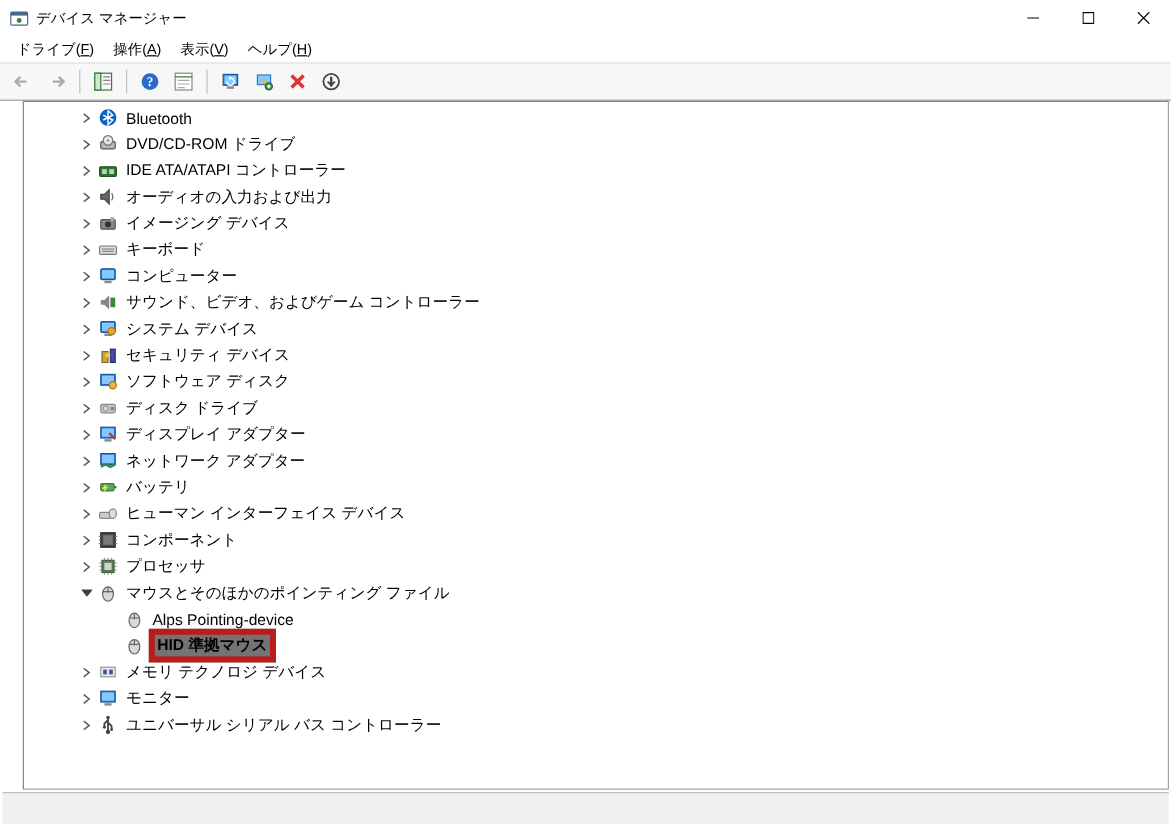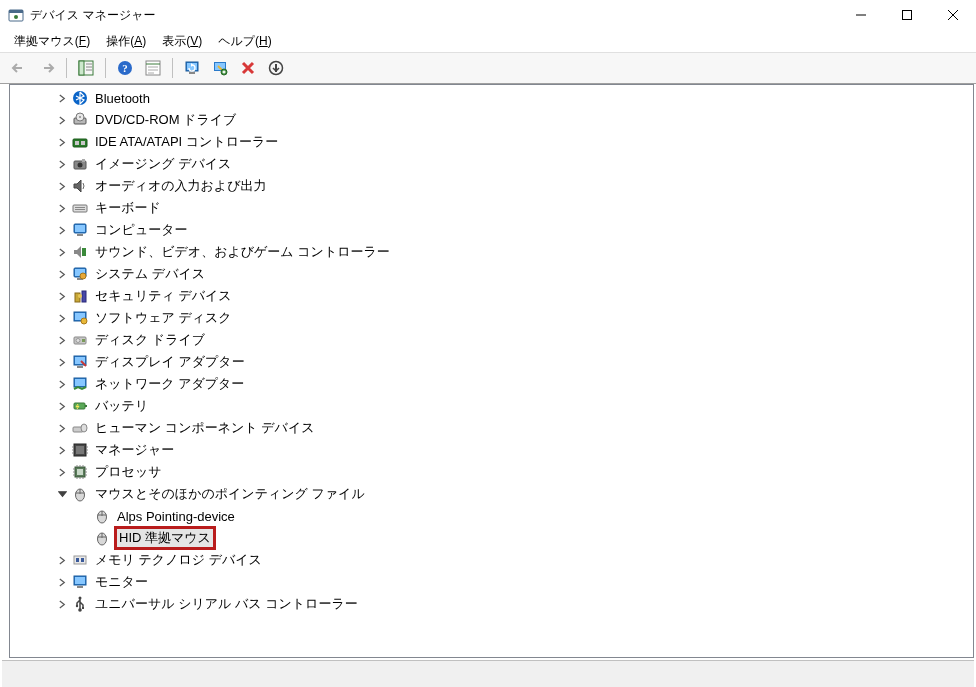--- a/index.html
+++ b/index.html
@@ -25,35 +25,35 @@
 
   
   .toolbar-wrap { border-top: 1px solid #e0e0e0; border-bottom: 1px solid #a0a0a0; background: #f7f7f7; padding: 1px 2px; }
   .toolbar { display: flex; align-items: center; height: 26px; gap: 2px; padding: 1px 4px; }
   .tsep { width: 1px; height: 20px; background: #c0c0c0; margin: 0 4px; }
   .tbtn { width: 24px; height: 24px; display: flex; align-items: center; justify-content: center; border: 1px solid transparent; }
   .tbtn svg { width: 16px; height: 16px; }
   .tbtn.disabled { opacity: 0.45; }
 
   
-  .content-outer { flex: 1; border: 1px solid #828790; margin: 0 2px 0 9px; display:flex; flex-direction: column; min-height:0; }
+  .content-outer { flex: 1; border: 1px solid #828790; margin: 0 2px 0 19px; display:flex; flex-direction: column; min-height:0; }
   .tree { flex:1; overflow: auto; padding: 2px 0 4px 0; position: relative; background:#fff; scrollbar-width: thin; }
   .tree::-webkit-scrollbar { width: 17px; }
   .tree::-webkit-scrollbar-track { background: #f0f0f0; }
   .tree::-webkit-scrollbar-thumb { background: #cdcdcd; }
   .tree::-webkit-scrollbar-button { background:#f0f0f0; height:17px;}
 
   .node { display: flex; align-items: center; height: 22px; font-size: 13px; padding-left: 8px; white-space: nowrap; }
   .node .indent { display:inline-block; }
   .exp { width: 16px; height: 16px; display:flex; align-items:center; justify-content:center; color: #5a5a5a; font-size: 12px;}
   .exp svg { width:9px; height:9px; stroke:#5a5a5a; stroke-width:1.4; fill:none; }
   .exp.open svg { stroke:#404040; fill:#404040; }
   .node .icon { width: 16px; height: 16px; margin: 0 4px 0 2px; display:flex;align-items:center;justify-content:center; }
   .node .label { padding: 1px 3px; font-size: 13px; }
-  .node.selected .label { background: #e5e5e5; border: 3px solid #b91c1c; padding: 0 2px; }
+  .node.selected .label { background: #737373; border: 5px solid #b91c1c; padding: 0 2px; font-weight: bold; }
 
   .statusbar { height: 26px; border-top: 1px solid #c0c0c0; background: #f0f0f0; margin: 2px 2px 0 2px; }
 
   
   .dico { width:16px; height:16px; }
 </style>
 </head>
 <body>
 
 <svg width="0" height="0" style="position:absolute">
@@ -272,21 +272,21 @@
         </div>
       <div class="win-btn close">
           <svg viewBox="0 0 10 10">
             <path d="M0 0 L10 10 M10 0 L0 10"></path>
           </svg>
         </div>
     </div>
   </div>
 
   <div class="menubar">
-    <span class="menu-item"><span>準拠マウス</span>(<span class="mn">F</span>)</span>
+    <span class="menu-item"><span>ドライブ</span>(<span class="mn">F</span>)</span>
     <span class="menu-item"><span>操作</span>(<span class="mn">A</span>)</span>
     <span class="menu-item"><span>表示</span>(<span class="mn">V</span>)</span>
     <span class="menu-item"><span>ヘルプ</span>(<span class="mn">H</span>)</span>
   </div>
 
   <div class="toolbar-wrap">
     <div class="toolbar">
       <div class="tbtn disabled">
           <svg viewBox="0 0 16 16">
             <use href="#i-arrow-left"></use>
@@ -384,48 +384,48 @@
         </div>
         <div class="node">
           <span class="indent" style="width: 36px;"></span>
           <span class="exp">
             <svg viewBox="0 0 10 10">
               <use href="#i-chevron-right"></use>
             </svg>
           </span>
           <span class="icon">
             <svg class="dico" viewBox="0 0 16 16">
+              <use href="#i-audio"></use>
+            </svg>
+          </span>
+          <span class="label">オーディオの入力および出力</span>
+        </div>
+        <div class="node">
+          <span class="indent" style="width: 36px;"></span>
+          <span class="exp">
+            <svg viewBox="0 0 10 10">
+              <use href="#i-chevron-right"></use>
+            </svg>
+          </span>
+          <span class="icon">
+            <svg class="dico" viewBox="0 0 16 16">
               <use href="#i-imaging"></use>
             </svg>
           </span>
           <span class="label">イメージング デバイス</span>
         </div>
         <div class="node">
           <span class="indent" style="width: 36px;"></span>
           <span class="exp">
             <svg viewBox="0 0 10 10">
               <use href="#i-chevron-right"></use>
             </svg>
           </span>
           <span class="icon">
             <svg class="dico" viewBox="0 0 16 16">
-              <use href="#i-audio"></use>
-            </svg>
-          </span>
-          <span class="label">オーディオの入力および出力</span>
-        </div>
-        <div class="node">
-          <span class="indent" style="width: 36px;"></span>
-          <span class="exp">
-            <svg viewBox="0 0 10 10">
-              <use href="#i-chevron-right"></use>
-            </svg>
-          </span>
-          <span class="icon">
-            <svg class="dico" viewBox="0 0 16 16">
               <use href="#i-keyboard"></use>
             </svg>
           </span>
           <span class="label">キーボード</span>
         </div>
         <div class="node">
           <span class="indent" style="width: 36px;"></span>
           <span class="exp">
             <svg viewBox="0 0 10 10">
               <use href="#i-chevron-right"></use>
@@ -555,35 +555,35 @@
           <span class="exp">
             <svg viewBox="0 0 10 10">
               <use href="#i-chevron-right"></use>
             </svg>
           </span>
           <span class="icon">
             <svg class="dico" viewBox="0 0 16 16">
               <use href="#i-hid"></use>
             </svg>
           </span>
-          <span class="label">ヒューマン コンポーネント デバイス</span>
+          <span class="label">ヒューマン インターフェイス デバイス</span>
         </div>
         <div class="node">
           <span class="indent" style="width: 36px;"></span>
           <span class="exp">
             <svg viewBox="0 0 10 10">
               <use href="#i-chevron-right"></use>
             </svg>
           </span>
           <span class="icon">
             <svg class="dico" viewBox="0 0 16 16">
               <use href="#i-firmware"></use>
             </svg>
           </span>
-          <span class="label">マネージャー</span>
+          <span class="label">コンポーネント</span>
         </div>
         <div class="node">
           <span class="indent" style="width: 36px;"></span>
           <span class="exp">
             <svg viewBox="0 0 10 10">
               <use href="#i-chevron-right"></use>
             </svg>
           </span>
           <span class="icon">
             <svg class="dico" viewBox="0 0 16 16">

